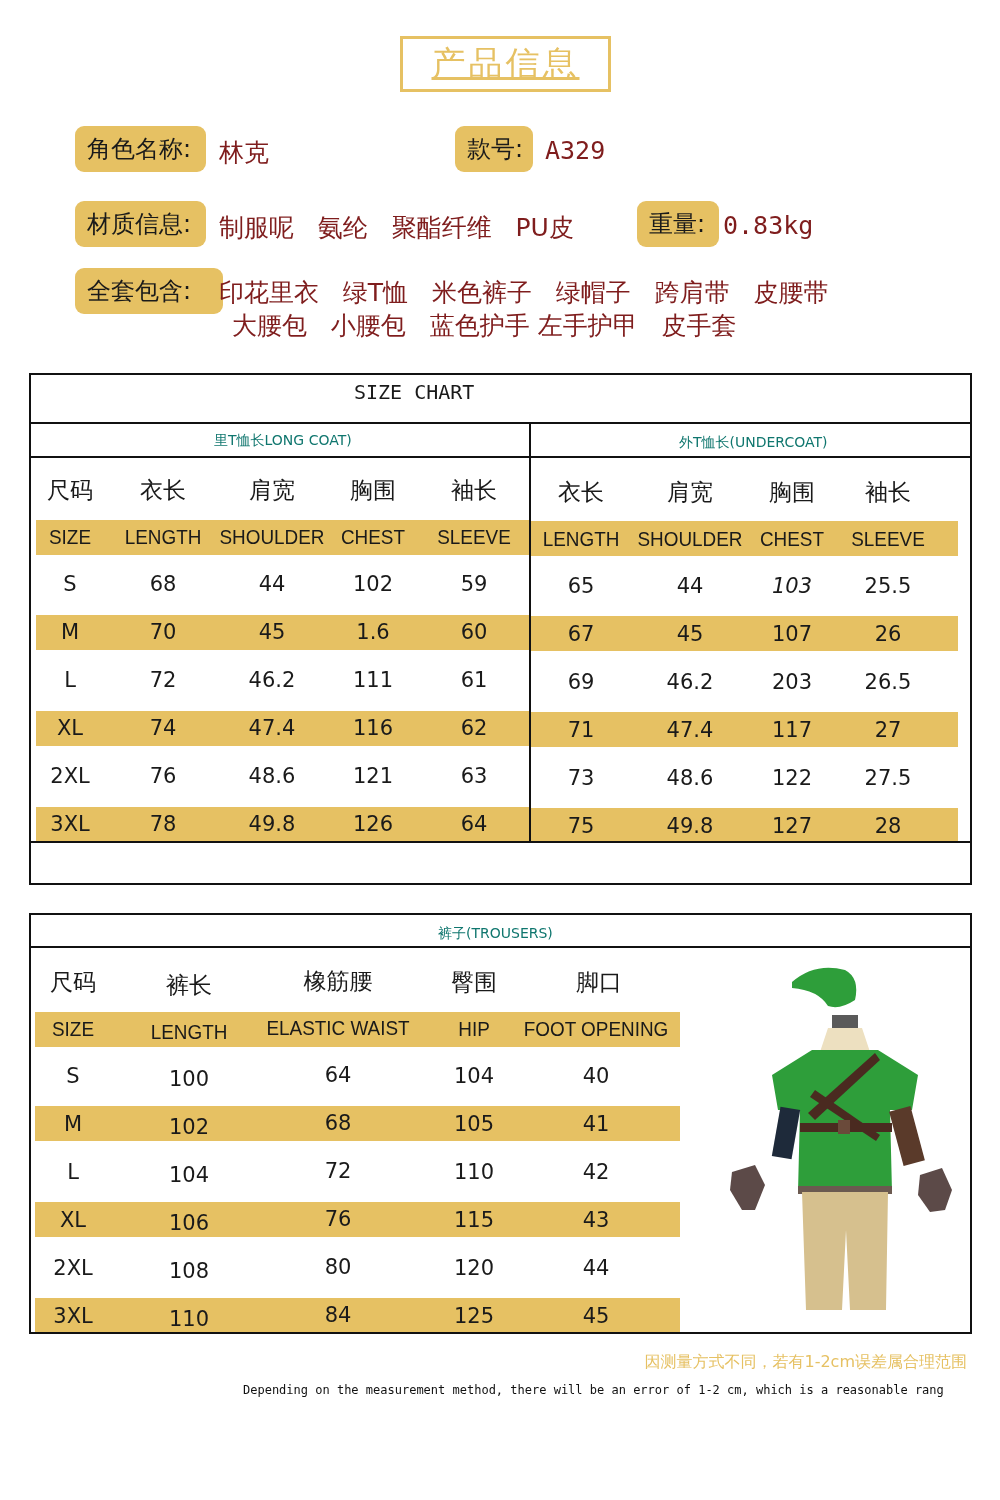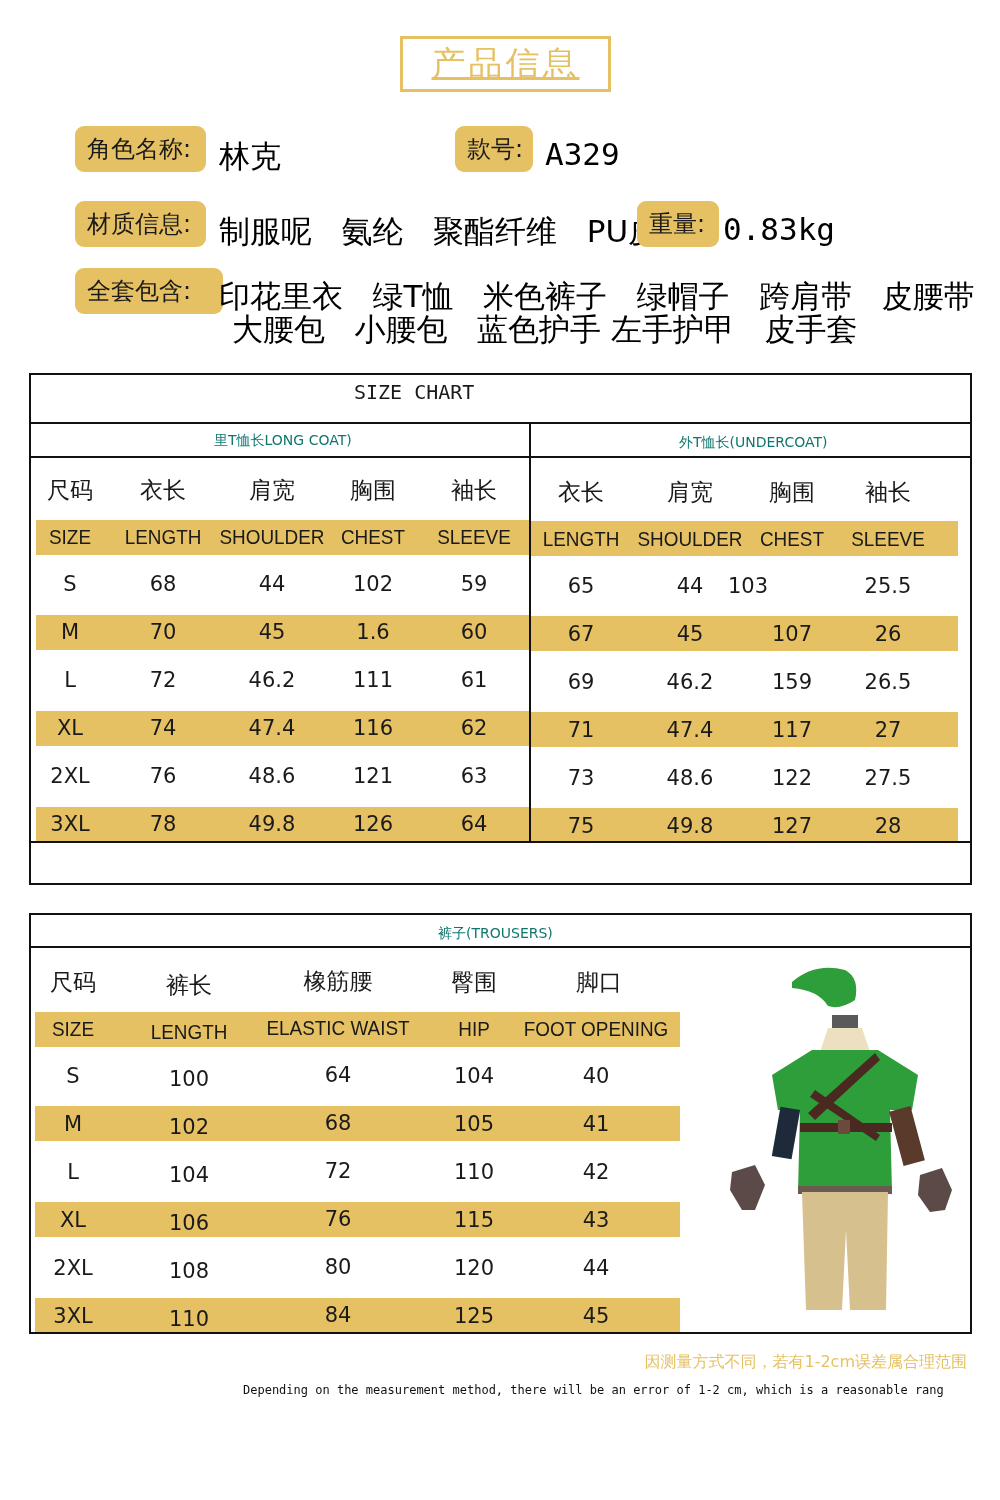--- a/index.html
+++ b/index.html
@@ -13,21 +13,21 @@
       left: 400px; top: 36px; width: 211px; height: 56px;
       border: 3px solid #e6c163; display: flex; align-items: center; justify-content: center;
     }
     .title-box span { color: #e6c163; font-size: 34px; letter-spacing: 3px; text-decoration: underline; }
 
     
     .label-pill {
       background: #e6c163; border-radius: 9px; font-size: 24px; color: #1a1a1a;
       display: flex; align-items: center; padding-left: 12px; height: 46px;
     }
-    .info-value { font-size: 31px; color: #000000; white-space: nowrap; }
+    .info-value { font-size: 25px; color: #7f1d1d; white-space: nowrap; }
 
     
     .frame { border: 2px solid #111; background: #fff; }
     .hline { position: absolute; height: 2px; background: #111; }
     .vline { position: absolute; width: 2px; background: #111; }
 
     .chart-title { font-size: 30px; color: #e6c163; }
     .chart-title-en { font-size: 20px; color: #1a1a1a; font-family: "DejaVu Sans Mono", monospace; }
 
     .sub-title { font-size: 14px; color: #0f766e; white-space: nowrap; }
@@ -145,31 +145,31 @@
 <div class="cell num" style="left:474px; top:764px;">63</div>
 
 <div class="cell num" style="left:70px; top:812px;">3XL</div>
 <div class="cell num" style="left:163px; top:812px;">78</div>
 <div class="cell num" style="left:272px; top:812px;">49.8</div>
 <div class="cell num" style="left:373px; top:812px;">126</div>
 <div class="cell num" style="left:474px; top:812px;">64</div>
 
 <div class="cell num" style="left:581px; top:574px;">65</div>
 <div class="cell num" style="left:690px; top:574px;">44</div>
-<div class="cell num" style="left:748px; top:574px;">103</div>
+<div class="cell num" style="left:792px; top:574px;font-style:italic;">103</div>
 <div class="cell num" style="left:888px; top:574px;">25.5</div>
 
 <div class="cell num" style="left:581px; top:622px;">67</div>
 <div class="cell num" style="left:690px; top:622px;">45</div>
 <div class="cell num" style="left:792px; top:622px;">107</div>
 <div class="cell num" style="left:888px; top:622px;">26</div>
 
 <div class="cell num" style="left:581px; top:670px;">69</div>
 <div class="cell num" style="left:690px; top:670px;">46.2</div>
-<div class="cell num" style="left:792px; top:670px;">159</div>
+<div class="cell num" style="left:792px; top:670px;">203</div>
 <div class="cell num" style="left:888px; top:670px;">26.5</div>
 
 <div class="cell num" style="left:581px; top:718px;">71</div>
 <div class="cell num" style="left:690px; top:718px;">47.4</div>
 <div class="cell num" style="left:792px; top:718px;">117</div>
 <div class="cell num" style="left:888px; top:718px;">27</div>
 
 <div class="cell num" style="left:581px; top:766px;">73</div>
 <div class="cell num" style="left:690px; top:766px;">48.6</div>
 <div class="cell num" style="left:792px; top:766px;">122</div>

